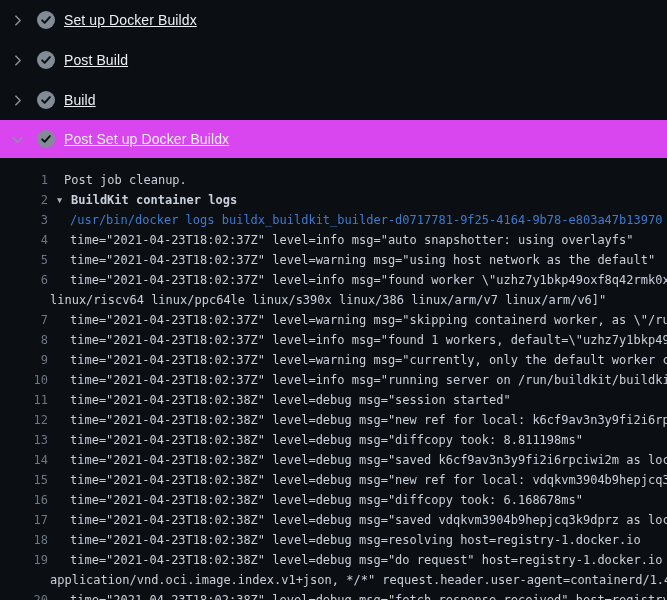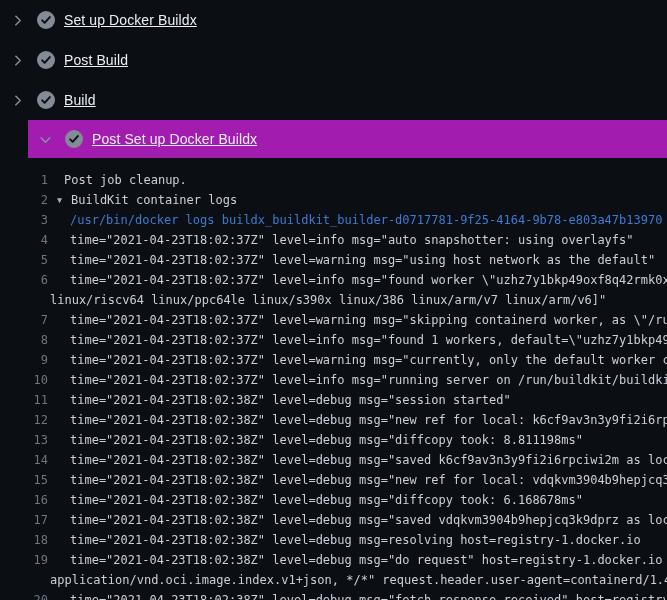--- a/index.html
+++ b/index.html
@@ -8,21 +8,21 @@
     background:#0b0e13;
     font-family:"Liberation Sans", sans-serif;
     -webkit-font-smoothing:antialiased;
   }
   
   .steps { width:100%; }
   .step-row {
     height:40px; display:flex; align-items:center;
     padding-left:11px; box-sizing:border-box; cursor:pointer;
   }
-  .step-row.expanded { background:#a21caf; height:38px;margin-left:28px; }
+  .step-row.expanded { background:#d946ef; height:38px; }
   .chev {
     width:13px; height:13px; flex:none; display:flex;
     align-items:center; justify-content:center; margin-right:13px;
   }
   .check {
     width:18px; height:18px; flex:none; display:flex;
     align-items:center; justify-content:center; margin-right:9px;
   }
   .step-label { color:#eceff4; font-size:14px; letter-spacing:.1px;text-decoration:underline; }
   
@@ -31,21 +31,21 @@
     font-family:"DejaVu Sans Mono","Liberation Mono",monospace;
     font-size:12px; color:#c9d0d9;
   }
   .log-row { display:flex; height:20px; line-height:20px; white-space:pre; }
   .lnum {
     width:48px; flex:none; text-align:right; color:#6d7681;
     cursor:pointer; user-select:none;
   }
   .ltext { padding-left:22px; flex:none; }
   .log-row.top  .ltext { padding-left:16px; }
-  .log-row.group .ltext { padding-left:9px; cursor:pointer; }
+  .log-row.group .ltext { padding-left:9px; cursor:pointer;font-weight:bold; }
   .log-row.cont .ltext { padding-left:2px; }
   .log-row.command .ltext { color:#3c7bd2; }
   .marker { display:inline-block; font-size:8.5px; color:#a8b0ba; width:10px; margin-right:4px; vertical-align:1px; }
 </style>
 </head>
 <body>
 
 <div class="steps" id="steps">
   <div class="step-row">
     <span class="chev">

